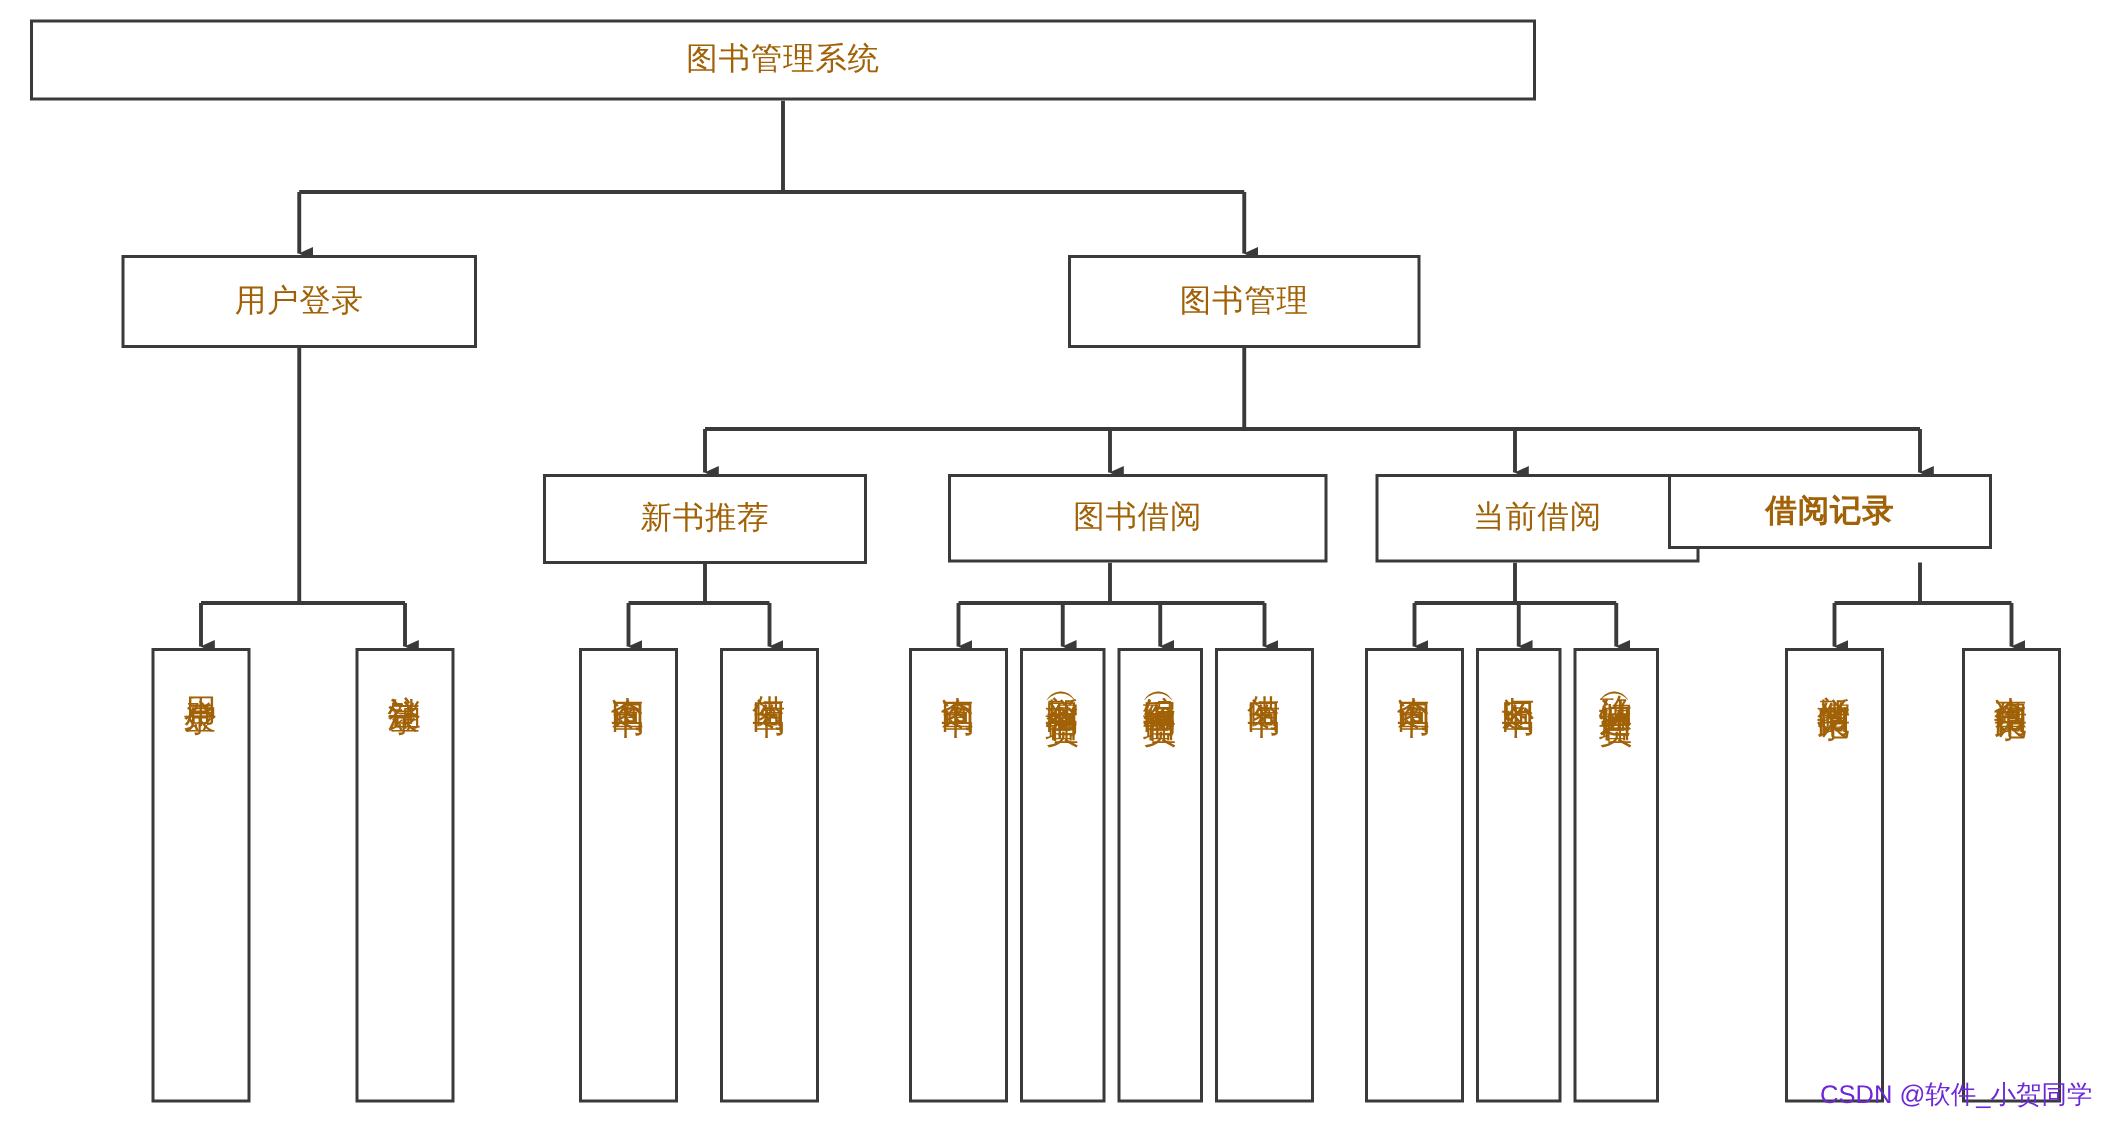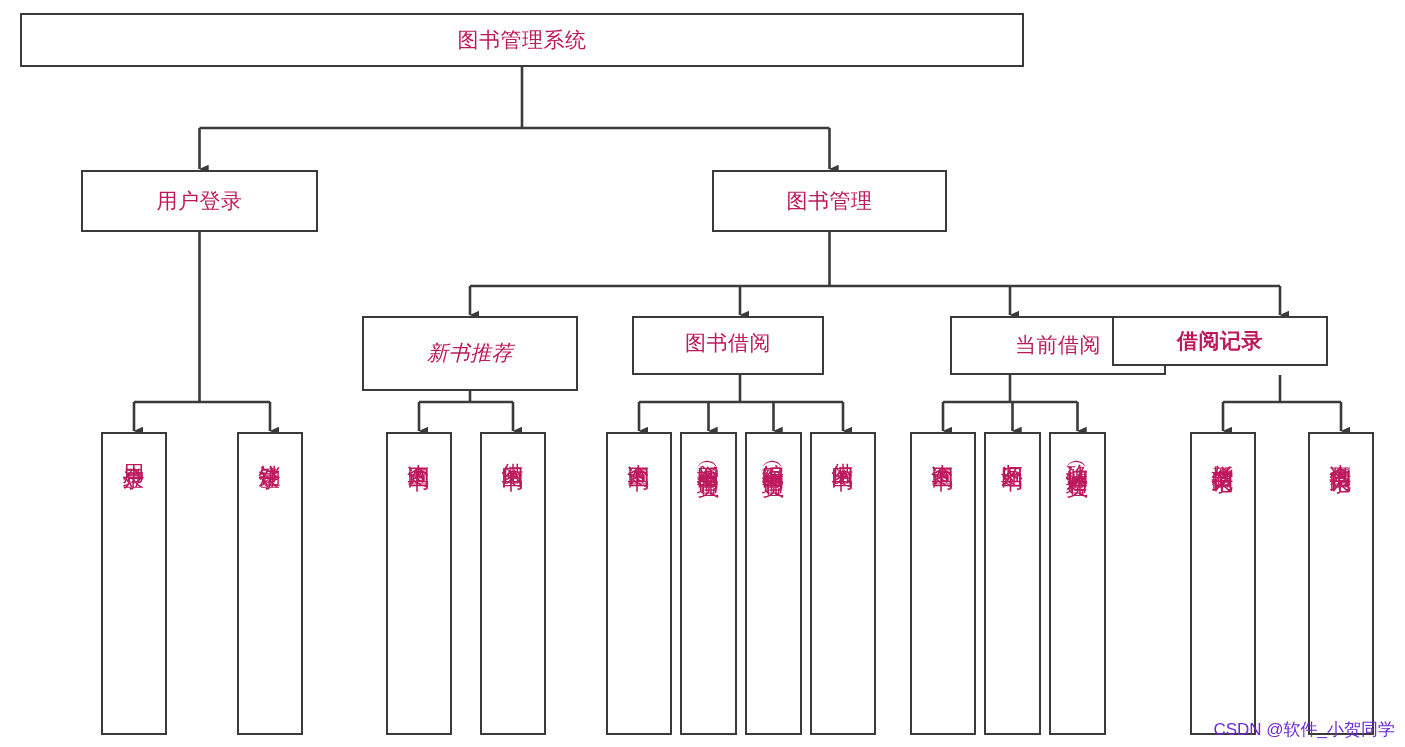--- a/index.html
+++ b/index.html
@@ -26,21 +26,21 @@
     pointer-events: none;
   }
   .node {
     position: absolute;
     box-sizing: border-box;
     border: 2.5px solid #3a3a3a;
     background: #ffffff;
     display: flex;
     align-items: center;
     justify-content: center;
-    color: #be185d;
+    color: #a16207;
     z-index: 2;
   }
   .node .lbl {
     font-size: 21px;
     line-height: 1.15;
     letter-spacing: 0.5px;
     white-space: nowrap;
   }
   .node.leaf {
     align-items: flex-start;
@@ -117,27 +117,27 @@
   <div id="nodes-layer">
       <div class="node" style="left: 20px; top: 13px; width: 1004px; height: 54px;">
         <span class="lbl">图书管理系统</span>
       </div>
       <div class="node" style="left: 81px; top: 170px; width: 237px; height: 62px;">
         <span class="lbl">用户登录</span>
       </div>
       <div class="node" style="left: 712px; top: 170px; width: 235px; height: 62px; justify-content: center;">
         <span class="lbl">图书管理</span>
       </div>
-      <div class="node" style="left: 362px; top: 316px; width: 216px; height: 75px; font-style: italic;">
+      <div class="node" style="left: 362px; top: 316px; width: 216px; height: 60px;">
         <span class="lbl">新书推荐</span>
       </div>
-      <div class="node" style="left: 632px; top: 316px; width: 192px; height: 59px; font-family: Liberation Mono, monospace;">
+      <div class="node" style="left: 632px; top: 316px; width: 253px; height: 59px;">
         <span class="lbl">图书借阅</span>
       </div>
-      <div class="node" style="left: 950px; top: 316px; width: 216px; height: 59px;">
+      <div class="node" style="left: 917px; top: 316px; width: 216px; height: 59px;">
         <span class="lbl">当前借阅</span>
       </div>
       <div class="node" style="left: 1112px; top: 316px; width: 216px; height: 50px; font-weight: bold;">
         <span class="lbl">借阅记录</span>
       </div>
       <div class="node leaf" style="left: 101px; top: 432px; width: 66px; height: 303px;">
         <span class="lbl">用户登录</span>
       </div>
       <div class="node leaf" style="left: 237px; top: 432px; width: 66px; height: 303px;">
         <span class="lbl">注销登录</span>

